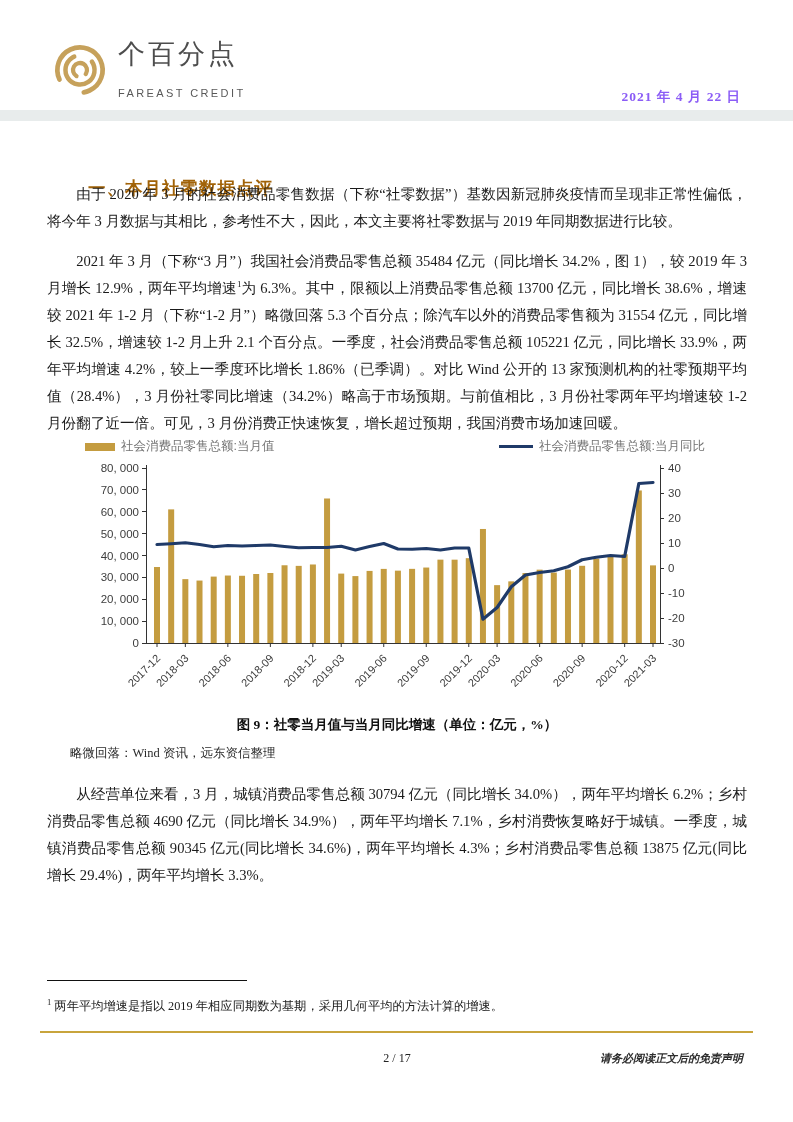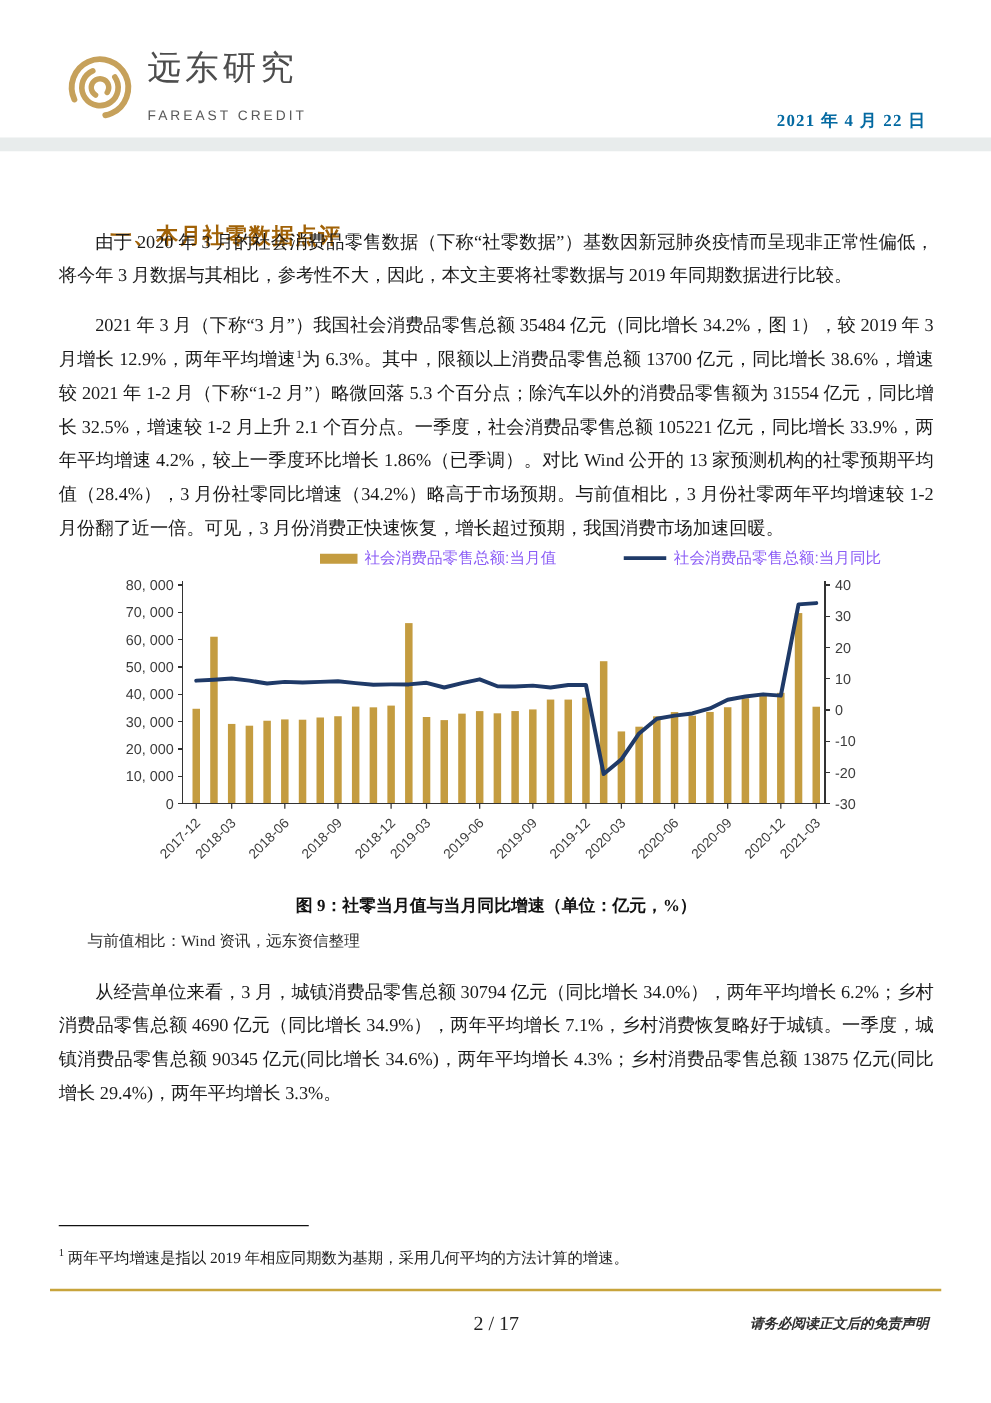--- a/index.html
+++ b/index.html
@@ -10,63 +10,63 @@
   
   .logo{position:absolute;left:52px;top:40px;display:flex;align-items:center;gap:10px;}
   .logo-mark{width:56px;height:56px;}
   .logo-text{display:flex;flex-direction:column;line-height:1.05;}
   .logo-cn{font-size:27px;letter-spacing:3px;color:#4d4d4d;font-family:"Liberation Sans","DejaVu Sans",sans-serif;font-weight:500;}
   .logo-en{font-size:11px;letter-spacing:2.4px;color:#595959;font-family:"Liberation Sans","DejaVu Sans",sans-serif;margin-top:20px;}
   .series-title{
     position:absolute;right:50px;top:48px;color:#BE9232;font-size:19px;font-weight:bold;font-style:italic;
     letter-spacing:1px;font-family:"Liberation Serif","DejaVu Serif",serif;
   }
-  .report-date{position:absolute;right:52px;top:88px;font-size:13.5px;font-weight:600;color:#0369a1;letter-spacing:1px;}
+  .report-date{position:absolute;right:52px;top:88px;font-size:13.5px;font-weight:600;color:#8b5cf6;letter-spacing:1px;}
   .gray-band{position:absolute;left:0;top:110px;width:793px;height:11px;background:#e8ecec;}
   
   .section-title{position:absolute;left:88px;top:161px;font-size:17.5px;font-weight:bold;color:#a16207;letter-spacing:1px;}
   .para{position:absolute;left:47px;width:700px;font-size:14.6px;line-height:27px;text-align:justify;text-indent:2em;margin:0;}
   .para sup{font-size:9px;line-height:0;}
   #para1{top:181px;}
   #para2{top:248px;}
   #para3{top:781px;}
   
-  .legend{position:absolute;left:85px;top:438px;width:620px;display:flex;justify-content:flex-end;gap:54px;
-    font-family:"Liberation Sans","DejaVu Sans",sans-serif;font-size:12.5px;color:#8b5cf6;align-items:center;}
+  .legend{position:absolute;left:85px;top:438px;width:620px;display:flex;justify-content:space-between;gap:54px;
+    font-family:"Liberation Sans","DejaVu Sans",sans-serif;font-size:12.5px;color:#737373;align-items:center;}
   .legend-item{display:flex;align-items:center;gap:6px;}
   .swatch-bar{width:30px;height:8px;background:#C49C40;display:inline-block;}
   .swatch-line{width:34px;height:3px;background:#1F3A68;display:inline-block;}
   .chart-wrap{position:absolute;left:85px;top:460px;width:620px;height:250px;}
   .fig-caption{position:absolute;left:47px;top:716px;width:700px;text-align:center;font-size:13.5px;font-weight:bold;color:#111;margin:0;}
   .fig-source{position:absolute;left:70px;top:745px;font-size:12.5px;color:#2b2b2b;margin:0;}
   
   .footnote-rule{position:absolute;left:47px;top:980px;width:200px;height:0;border-top:1.5px solid #111;}
   .footnote{position:absolute;left:47px;top:997px;width:700px;font-size:12.3px;color:#1a1a1a;margin:0;}
   .footnote sup{font-size:8.5px;}
   .footer-rule{position:absolute;left:40px;top:1031px;width:713px;height:2px;background:#C8A43C;}
-  .page-number{position:absolute;left:47px;top:1051px;width:700px;text-align:center;font-size:16px;color:#222;}
+  .page-number{position:absolute;left:47px;top:1051px;width:700px;text-align:center;font-size:12px;color:#222;}
   .disclaimer{position:absolute;right:50px;top:1051px;font-size:11px;font-weight:600;font-style:italic;color:#2e2e2e;}
   
   .chart-wrap svg text{font-family:"Liberation Sans","DejaVu Sans",sans-serif;fill:#3d3d3d;}
 </style>
 </head>
 <body>
 
 <div class="page">
 
   <div class="logo">
     <svg class="logo-mark" viewBox="0 0 52 52">
       <g fill="none" stroke="#C6A15B" stroke-linecap="round">
         <circle cx="26" cy="26" r="21" stroke-width="4.4" stroke-dasharray="104 28" transform="rotate(155 26 26)"></circle>
         <circle cx="26" cy="26" r="13.5" stroke-width="4.2" stroke-dasharray="66 19" transform="rotate(-35 26 26)"></circle>
         <circle cx="26" cy="26" r="6.5" stroke-width="4" stroke-dasharray="31 10" transform="rotate(120 26 26)"></circle>
       </g>
     </svg>
     <div class="logo-text">
-      <span class="logo-cn">远东研究</span>
+      <span class="logo-cn">个百分点</span>
       <span class="logo-en">FAREAST CREDIT</span>
     </div>
   </div>
   <div class="report-date">2021 年 4 月 22 日</div>
   <div class="gray-band"></div>
 
   <h2 class="section-title">一、本月社零数据点评</h2>
   <p class="para" id="para1">由于 2020 年 3 月的社会消费品零售数据（下称“社零数据”）基数因新冠肺炎疫情而呈现非正常性偏低，将今年 3 月数据与其相比，参考性不大，因此，本文主要将社零数据与 2019 年同期数据进行比较。</p>
   <p class="para" id="para2"><span>2021 年 3 月（下称“3 月”）我国社会消费品零售总额 35484 亿元（同比增长 34.2%，图 1），较 2019 年 3 月增长 12.9%，两年平均增速</span><sup>1</sup><span>为 6.3%。其中，限额以上消费品零售总额 13700 亿元，同比增长 38.6%，增速较 2021 年 1-2 月（下称“1-2 月”）略微回落 5.3 个百分点；除汽车以外的消费品零售额为 31554 亿元，同比增长 32.5%，增速较 1-2 月上升 2.1 个百分点。一季度，社会消费品零售总额 105221 亿元，同比增长 33.9%，两年平均增速 4.2%，较上一季度环比增长 1.86%（已季调）。对比 Wind 公开的 13 家预测机构的社零预期平均值（28.4%），3 月份社零同比增速（34.2%）略高于市场预期。与前值相比，3 月份社零两年平均增速较 1-2 月份翻了近一倍。可见，3 月份消费正快速恢复，增长超过预期，我国消费市场加速回暖。</span></p>
 
@@ -190,21 +190,21 @@
           <text transform="translate(501.1,199) rotate(-45)" text-anchor="end" font-size="11">2020-09</text>
           <line x1="539.6571428571428" y1="183" x2="539.6571428571428" y2="187" stroke="#333333" stroke-width="1"></line>
           <text transform="translate(543.7,199) rotate(-45)" text-anchor="end" font-size="11">2020-12</text>
           <line x1="568" y1="183" x2="568" y2="187" stroke="#333333" stroke-width="1"></line>
           <text transform="translate(572.0,199) rotate(-45)" text-anchor="end" font-size="11">2021-03</text>
         </g>
         <polyline points="72.00,84.50 86.17,83.75 100.34,82.75 114.51,84.50 128.69,86.75 142.86,85.50 157.03,86.00 171.20,85.50 185.37,85.00 199.54,86.50 213.71,87.75 227.89,87.50 242.06,87.50 256.23,86.25 270.40,90.00 284.57,86.50 298.74,83.50 312.91,89.00 327.09,89.25 341.26,88.50 355.43,90.00 369.60,88.00 383.77,88.00 397.94,159.25 412.11,147.50 426.29,126.75 440.46,115.00 454.63,112.50 468.80,110.75 482.97,106.75 497.14,99.75 511.31,97.25 525.49,95.50 539.66,96.50 553.83,23.50 568.00,22.50" fill="none" stroke="#1F3A68" stroke-width="3.2" stroke-linejoin="round" stroke-linecap="round"></polyline>
       </svg>
   </div>
   <p class="fig-caption">图 9：社零当月值与当月同比增速（单位：亿元，%）</p>
-  <p class="fig-source">与前值相比：Wind 资讯，远东资信整理</p>
+  <p class="fig-source">略微回落：Wind 资讯，远东资信整理</p>
 
   <p class="para" id="para3">从经营单位来看，3 月，城镇消费品零售总额 30794 亿元（同比增长 34.0%），两年平均增长 6.2%；乡村消费品零售总额 4690 亿元（同比增长 34.9%），两年平均增长 7.1%，乡村消费恢复略好于城镇。一季度，城镇消费品零售总额 90345 亿元(同比增长 34.6%)，两年平均增长 4.3%；乡村消费品零售总额 13875 亿元(同比增长 29.4%)，两年平均增长 3.3%。</p>
 
   <div class="footnote-rule"></div>
   <p class="footnote"><sup>1</sup> <span>两年平均增速是指以 2019 年相应同期数为基期，采用几何平均的方法计算的增速。</span></p>
 
   <div class="footer-rule"></div>
   <div class="page-number">2 / 17</div>
   <div class="disclaimer">请务必阅读正文后的免责声明</div>
 

